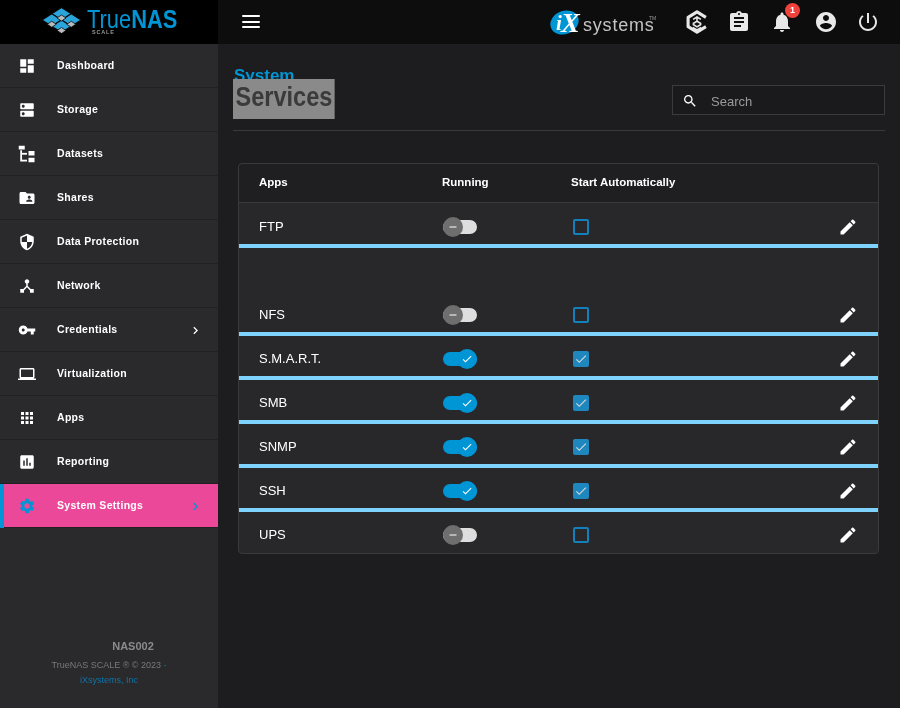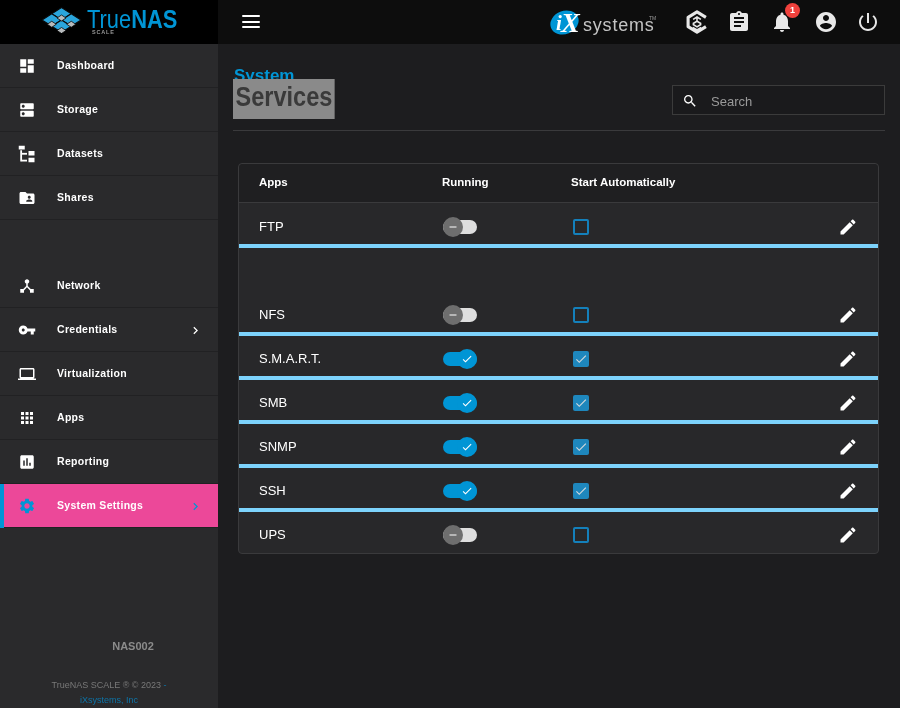--- a/index.html
+++ b/index.html
@@ -21,21 +21,21 @@
 #badge { position:absolute; left:785px; top:3px; width:15px; height:15px; border-radius:50%; background:#f0413c; color:#fff; font-size:9px; font-weight:700; text-align:center; line-height:15px; }
 
 #sidebar { position:absolute; left:0; top:44px; width:218px; height:664px; background:#2a2a2c; }
 .mi { position:absolute; left:0; width:218px; height:44px; border-bottom:1px solid #212123; }
 .mi .ic { position:absolute; left:18px; top:13px; width:18px; height:18px; }
 .mi .lbl { position:absolute; left:57px; top:15px; font-size:10.5px; font-weight:600; color:#fff; letter-spacing:0.3px; }
 .mi .chev { position:absolute; left:188px; top:15px; width:15px; height:15px; }
 #mi-sys { background:#ec4899; }
 #mi-sys .bar { position:absolute; left:0; top:0; width:4px; height:44px; background:#0095d5; }
 #foot { position:absolute; left:0; top:596px; width:218px; text-align:center; }
-#foot .n { font-size:11px; font-weight:700; color:#8b8b8b; margin-bottom:28px;padding-left:48px; }
+#foot .n { font-size:11px; font-weight:700; color:#8b8b8b; margin-bottom:8px;padding-left:48px; }
 #foot .c { font-size:9px; color:#787878; margin-bottom:5px; }
 #foot .x { font-size:9px; color:#0d74a8; }
 
 #content { position:absolute; left:218px; top:44px; width:682px; height:664px; background:#1d1d1f; }
 #crumb { position:absolute; left:16px; top:22px; font-size:17px; font-weight:700; color:#0095d5; }
 #title { position:absolute; left:15px; top:35px; font-size:28px; font-weight:700; color:#3a3a3a; background:#8a8a8a; padding:2px 3px 6px 3px; transform:scaleX(0.84); transform-origin:left top; }
 #searchbox { position:absolute; left:454px; top:41px; width:213px; height:30px; background:#1a1a1c; border:1px solid #3b3b3b; }
 #searchbox svg { position:absolute; left:9px; top:7px; }
 #searchbox .ph { position:absolute; left:38px; top:8px; font-size:13px; color:#9a9a9a; }
 #divider { position:absolute; left:15px; top:86px; width:652px; height:1px; background:#3a3a3c; }
@@ -139,20 +139,26 @@
         <rect x="14" y="17" width="8" height="6"></rect>
       </svg>
       <span class="lbl">Datasets</span>
     </div>
   <div class="mi" style="top:132px">
       <svg class="ic" viewBox="0 0 24 24">
         <path fill="#fff" d="M20 6h-8l-2-2H4c-1.1 0-2 .9-2 2v12c0 1.1.9 2 2 2h16c1.1 0 2-.9 2-2V8c0-1.1-.9-2-2-2zm-5 3c1.1 0 2 .9 2 2s-.9 2-2 2-2-.9-2-2 .9-2 2-2zm4 8h-8v-1c0-1.33 2.67-2 4-2s4 .67 4 2v1z"></path>
       </svg>
       <span class="lbl">Shares</span>
     </div>
+  <div class="mi" style="top:176px">
+      <svg class="ic" viewBox="0 0 24 24">
+        <path fill="#fff" d="M12 1L3 5v6c0 5.55 3.84 10.74 9 12 5.16-1.26 9-6.45 9-12V5l-9-4zm0 10.99h7c-.53 4.12-3.28 7.79-7 8.94V12H5V6.3l7-3.11v8.8z"></path>
+      </svg>
+      <span class="lbl">Data Protection</span>
+    </div>
   <div class="mi" style="top:220px">
       <svg class="ic" viewBox="0 0 24 24">
         <path fill="#fff" d="M17 16l-4-4V8.82C14.16 8.4 15 7.3 15 6c0-1.66-1.34-3-3-3S9 4.34 9 6c0 1.3.84 2.4 2 2.82V12l-4 4H3v5h5v-3.05l4-4.2 4 4.2V21h5v-5h-4z"></path>
       </svg>
       <span class="lbl">Network</span>
     </div>
   <div class="mi" style="top:264px">
       <svg class="ic" viewBox="0 0 24 24">
         <path fill="#fff" d="M12.65 10C11.83 7.67 9.61 6 7 6c-3.31 0-6 2.69-6 6s2.69 6 6 6c2.61 0 4.83-1.67 5.65-4H17v4h4v-4h2v-4H12.65zM7 14c-1.1 0-2-.9-2-2s.9-2 2-2 2 .9 2 2-.9 2-2 2z"></path>
       </svg>

